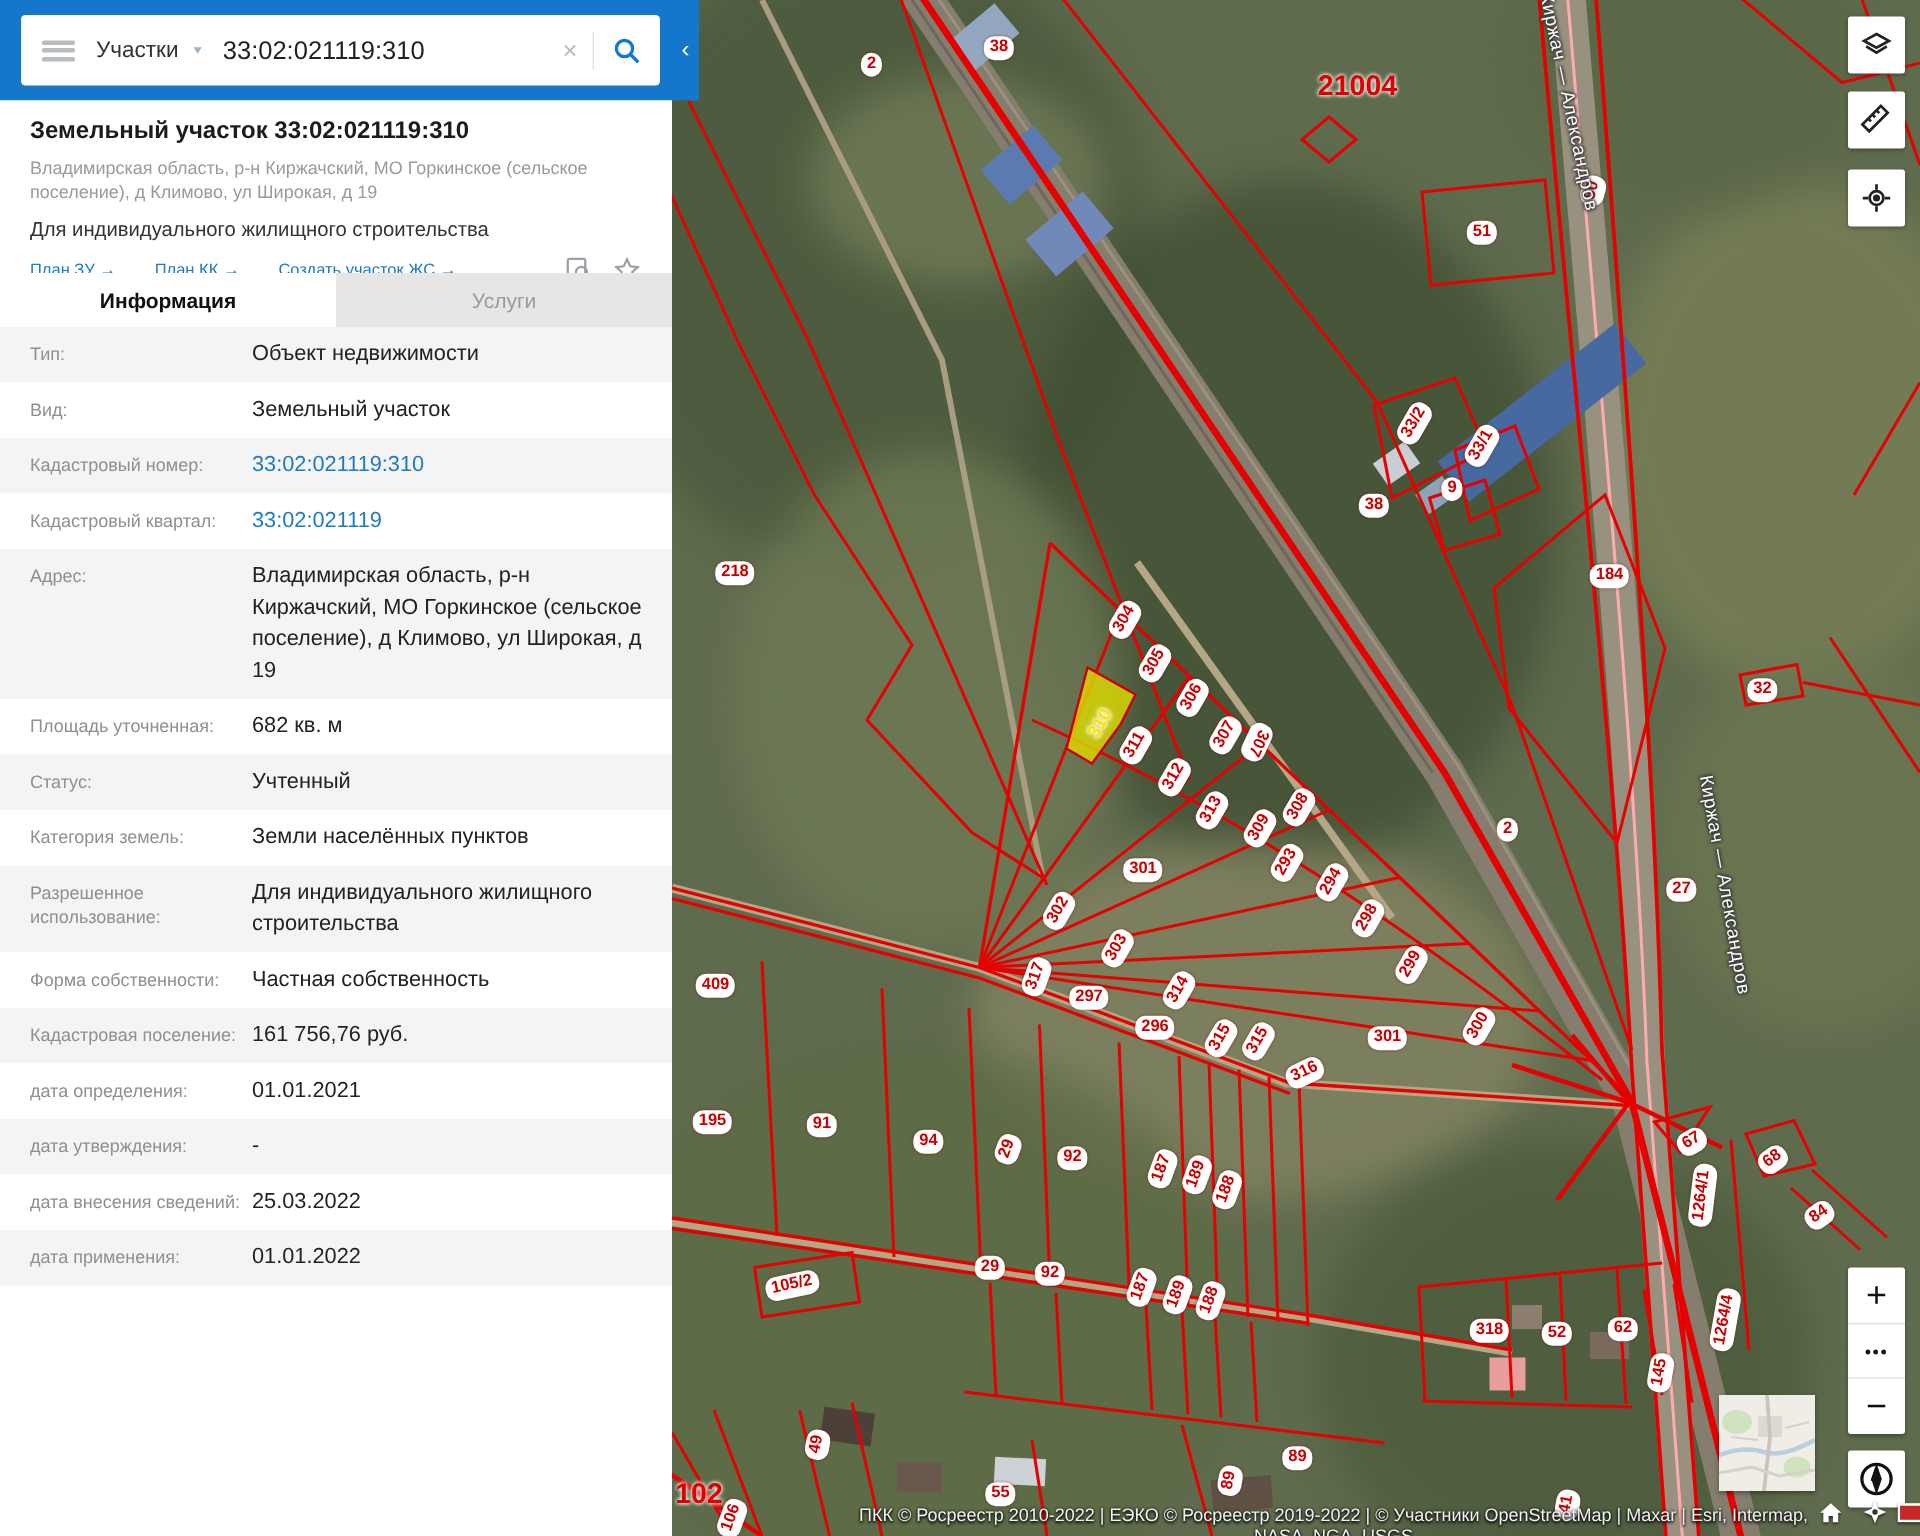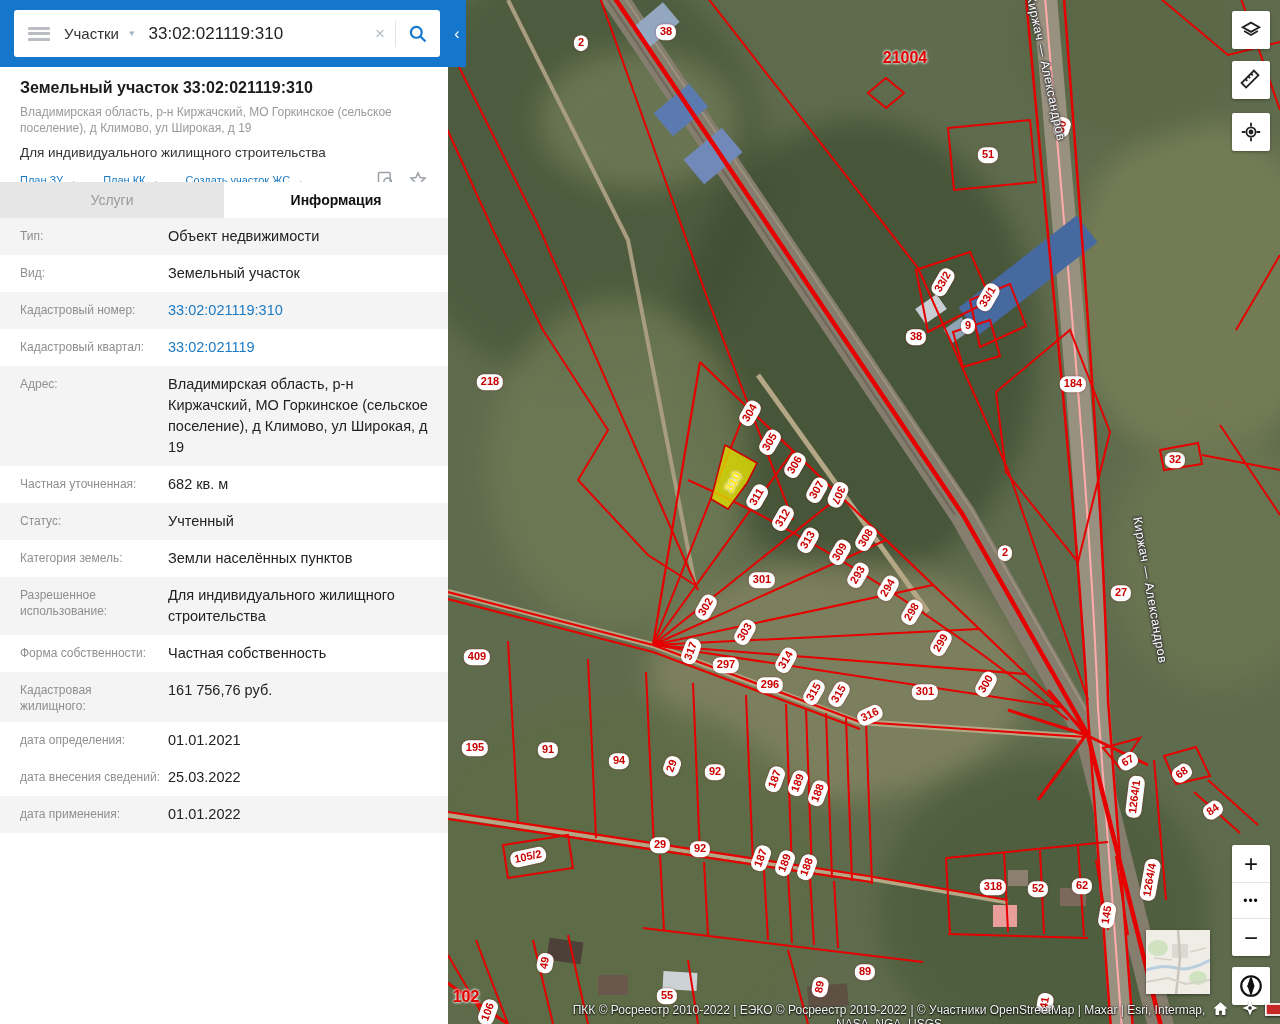--- a/index.html
+++ b/index.html
@@ -42,21 +42,21 @@
   .row-value { flex:1; font-size:14.5px; color:#222; line-height:1.45; padding-right:16px; }
   .row-value.link { color:#1b7ac2; cursor:pointer; }
 
   
   #map { position:absolute; left:448px; top:0; width:832px; height:1024px; overflow:hidden; background:#5f6b4d; }
   .blob { position:absolute; border-radius:50%; filter:blur(14px); }
   #map svg.lines { position:absolute; left:0; top:0; z-index:5; }
   #map-labels { position:absolute; left:0; top:0; width:832px; height:1024px; z-index:8; }
   .mlabel { position:absolute; white-space:nowrap; }
   .mlabel.chip { background:#fff; color:#c90000; font-weight:bold; font-size:11px; line-height:1.25; padding:1px 4px; border-radius:7px; box-shadow:0 0 2px rgba(120,0,0,.55); }
-  .mlabel.big { color:#e10000; font-weight:bold; font-size:16px; text-shadow:0 0 3px #fff,0 0 3px #fff; }
+  .mlabel.big { color:#e10000; font-weight:bold; font-size:19px; text-shadow:0 0 3px #fff,0 0 3px #fff; }
   .mlabel.sel { color:#ffe000; font-weight:bold; font-size:12px; text-shadow:0 0 2px #fff,0 0 3px #fff,0 0 4px #fff; }
   .mlabel.road { color:#fff; font-size:12.5px; letter-spacing:.5px; text-shadow:-1px 0 2px #3a3a3a,1px 0 2px #3a3a3a,0 -1px 2px #3a3a3a,0 1px 2px #3a3a3a; }
 
   
   .map-btn { position:absolute; width:38px; height:38px; background:#fff; border-radius:2px; box-shadow:0 1px 3px rgba(0,0,0,.35); display:flex; align-items:center; justify-content:center; cursor:pointer; z-index:20; }
   #zoom-stack { position:absolute; left:784px; top:845px; width:38px; background:#fff; border-radius:2px; box-shadow:0 1px 3px rgba(0,0,0,.35); z-index:20; }
   .zs-btn { height:37px; display:flex; align-items:center; justify-content:center; font-size:24px; color:#111; cursor:pointer; }
   .zs-btn.dots { font-size:12px; letter-spacing:1px; border-top:1px solid #e4e4e4; border-bottom:1px solid #e4e4e4; }
   #minimap { position:absolute; left:698px; top:930px; width:64px; height:64px; background:#f2efe9; box-shadow:0 1px 3px rgba(0,0,0,.4); z-index:20; cursor:pointer; }
 
@@ -383,22 +383,22 @@
               <path d="M17.3 17.3 L21 21"></path>
             </svg>
           <svg class="obj-ico" viewBox="0 0 24 24" fill="none" stroke="#9aa0a6" stroke-width="1.8">
               <path d="M12 3.5 L14.6 9 L20.5 9.7 L16.2 13.8 L17.3 19.8 L12 16.9 L6.7 19.8 L7.8 13.8 L3.5 9.7 L9.4 9 Z"></path>
             </svg>
         </span>
       </div>
     </div>
 
     <div id="tabs">
+      <div class="tab active">Информация</div>
       <div class="tab inactive">Услуги</div>
-      <div class="tab active">Информация</div>
     </div>
 
     <div id="info-rows">
         <div class="row odd">
           <div class="row-label">Тип:</div>
           <div class="row-value">Объект недвижимости</div>
         </div>
         <div class="row even">
           <div class="row-label">Вид:</div>
           <div class="row-value">Земельный участок</div>
@@ -409,46 +409,50 @@
         </div>
         <div class="row even">
           <div class="row-label">Кадастровый квартал:</div>
           <div class="row-value link">33:02:021119</div>
         </div>
         <div class="row odd">
           <div class="row-label">Адрес:</div>
           <div class="row-value">Владимирская область, р-н Киржачский, МО Горкинское (сельское поселение), д Климово, ул Широкая, д 19</div>
         </div>
         <div class="row even">
-          <div class="row-label">Частная уточненная:</div>
+          <div class="row-label">Площадь уточненная:</div>
           <div class="row-value">682 кв. м</div>
         </div>
         <div class="row odd">
           <div class="row-label">Статус:</div>
           <div class="row-value">Учтенный</div>
         </div>
         <div class="row even">
           <div class="row-label">Категория земель:</div>
           <div class="row-value">Земли населённых пунктов</div>
         </div>
         <div class="row odd">
           <div class="row-label">Разрешенное использование:</div>
           <div class="row-value">Для индивидуального жилищного строительства</div>
         </div>
         <div class="row even">
           <div class="row-label">Форма собственности:</div>
           <div class="row-value">Частная собственность</div>
         </div>
         <div class="row odd">
-          <div class="row-label">Кадастровая жилищного:</div>
+          <div class="row-label">Кадастровая поселение:</div>
           <div class="row-value">161 756,76 руб.</div>
         </div>
         <div class="row even">
           <div class="row-label">дата определения:</div>
           <div class="row-value">01.01.2021</div>
+        </div>
+        <div class="row odd">
+          <div class="row-label">дата утверждения:</div>
+          <div class="row-value">-</div>
         </div>
         <div class="row even">
           <div class="row-label">дата внесения сведений:</div>
           <div class="row-value">25.03.2022</div>
         </div>
         <div class="row odd">
           <div class="row-label">дата применения:</div>
           <div class="row-value">01.01.2022</div>
         </div>
       </div>

